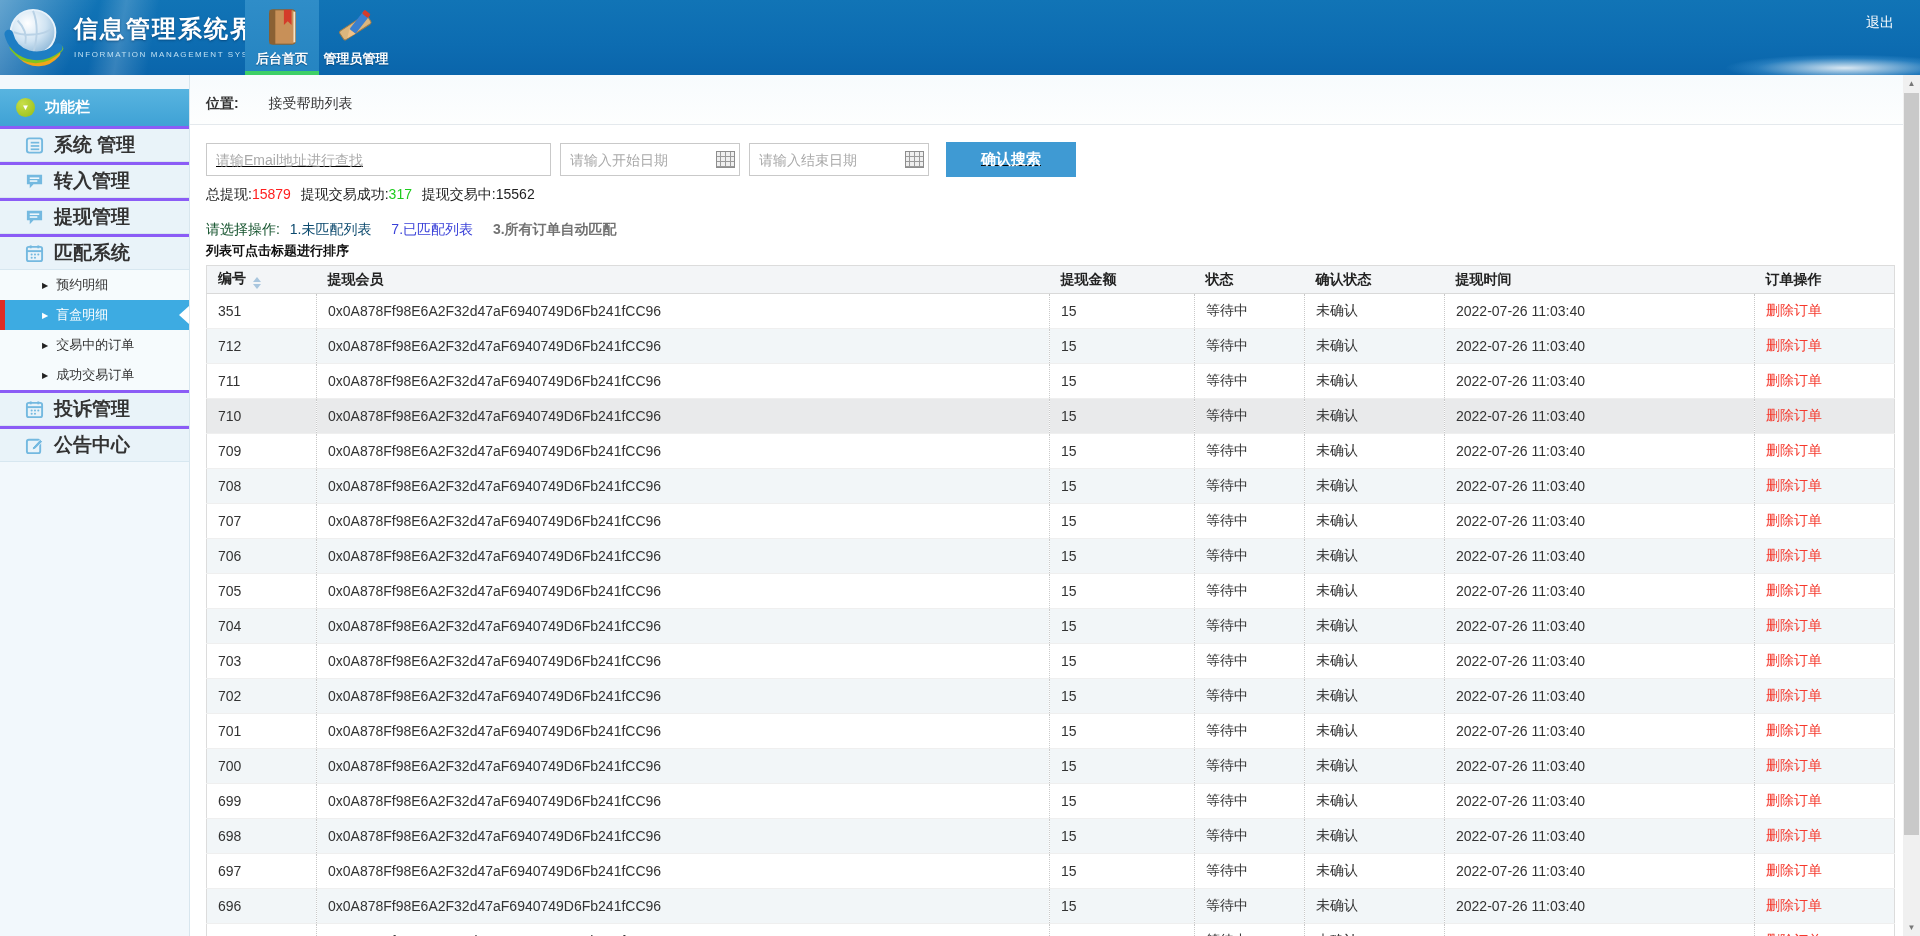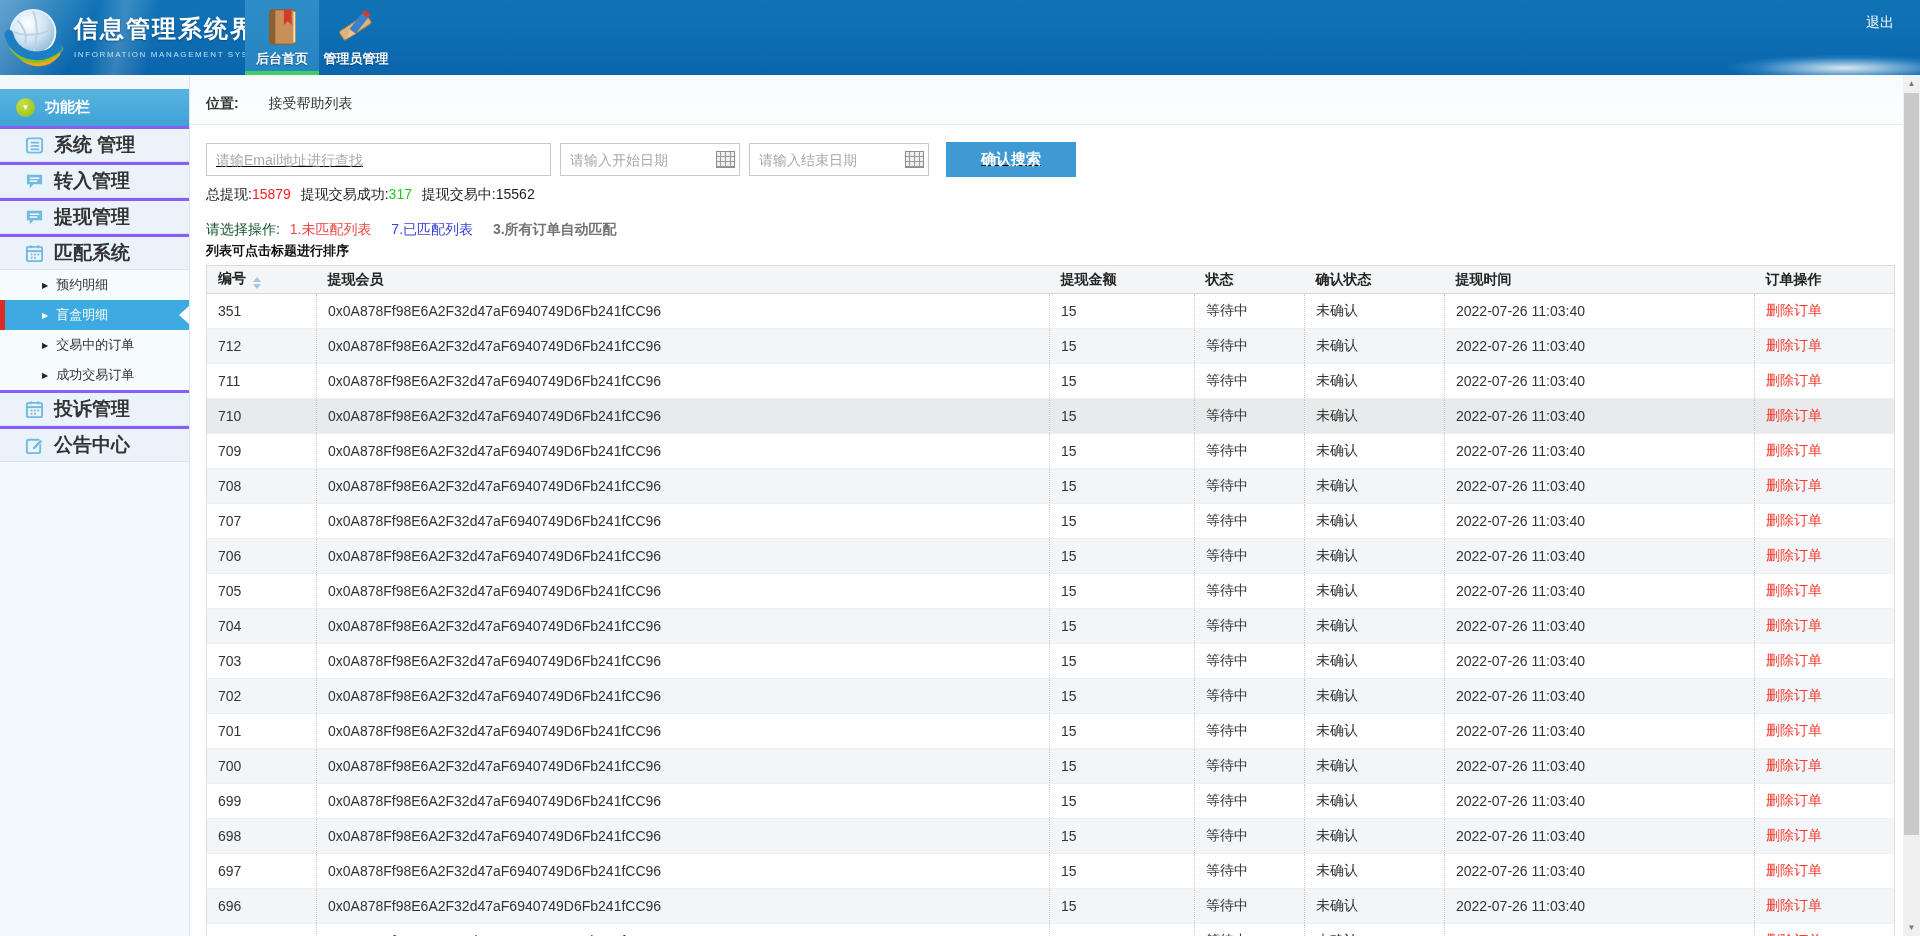--- a/index.html
+++ b/index.html
@@ -86,21 +86,21 @@
   .stats-line { margin:9px 0 0 16px; font-size:14px; color:#222; }
   .stats-line .lbl { color:#222; }
   .v-red { color:#ff1e1e; }
   .v-green { color:#1ecb1e; }
   .v-dark { color:#222; }
   .stats-line span.group { margin-right:6px; }
 
   .filter-line { margin:17px 0 0 16px; font-size:14px; }
   .filter-prompt { color:#14532d; margin-right:6px; }
   .filter-opt { cursor:pointer; margin-right:16px; }
-  .opt-red { color:#ef4444;text-align:right; }
+  .opt-red { color:#0c4a6e;text-align:right; }
   .opt-blue { color:#3a41d8; }
   .opt-yellow { color:#737373;font-weight:bold; }
   .sort-hint { margin:3px 0 0 16px; font-size:13px; font-weight:bold; color:#111; }
 
   
   .order-table { margin:5px 8px 0 16px; width:1689px; border-collapse:collapse;
     border:1px solid #dcdcdc; table-layout:fixed; }
   .order-table col.c-id { width:110px; }
   .order-table col.c-amount { width:145px; }
   .order-table col.c-status { width:110px; }

